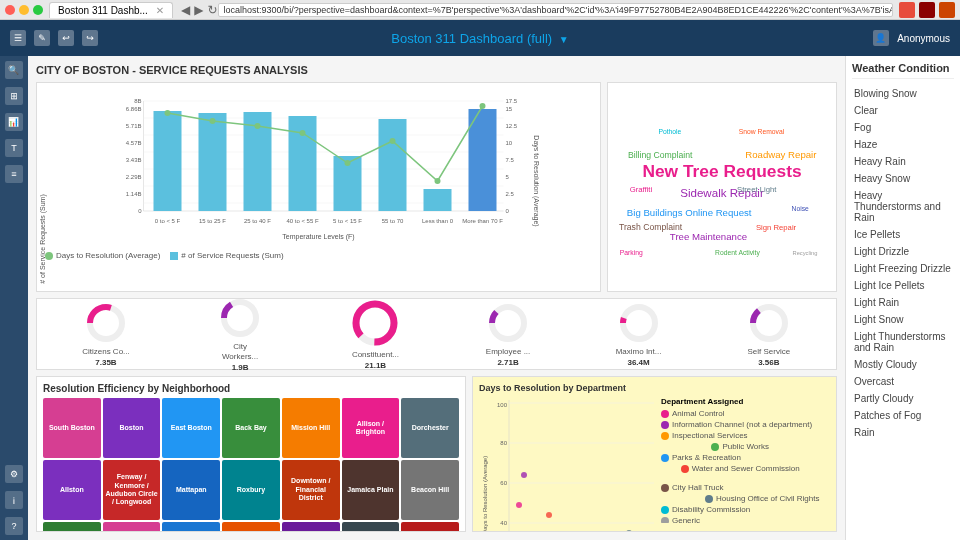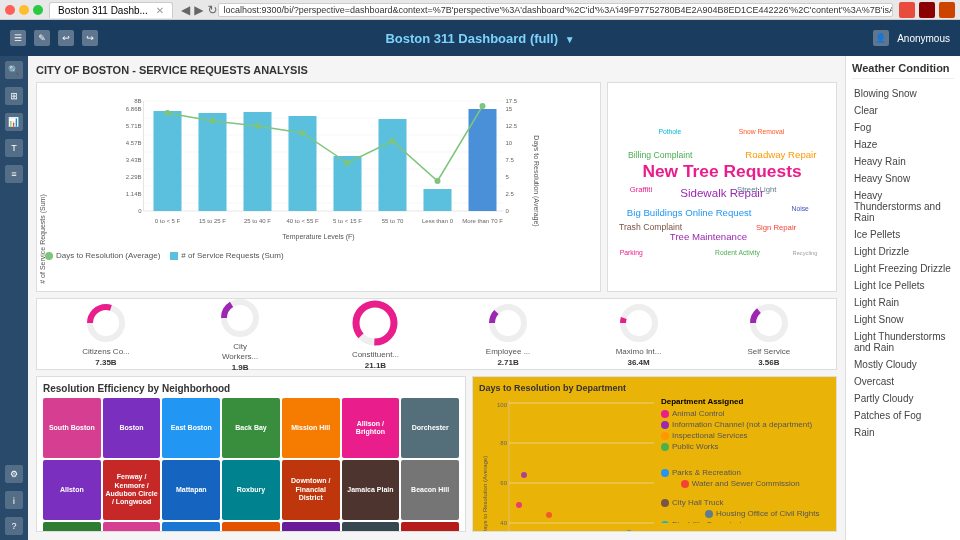--- a/index.html
+++ b/index.html
@@ -11,21 +11,21 @@
     .browser-controls { display: flex; gap: 4px; margin-right: 6px; }
     .browser-btn { width: 10px; height: 10px; border-radius: 50%; border: none; cursor: pointer; }
     .btn-red { background: #ff5f57; }
     .btn-yellow { background: #ffbd2e; }
     .btn-green { background: #28ca41; }
     .url-bar { flex: 1; background: #fff; border: 1px solid #ccc; border-radius: 2px; padding: 1px 5px; font-size: 9px; color: #333; overflow: hidden; white-space: nowrap; }
     
     
     .app-header { background: #1a3c5e; height: 36px; display: flex; align-items: center; padding: 0 10px; color: white; }
     .header-left { display: flex; align-items: center; gap: 8px; width: 200px; }
-    .header-center { flex: 1; text-align: center; font-size: 13px; font-weight: bold; color: #7dd3fc; }
+    .header-center { flex: 1; text-align: center; font-size: 13px; font-weight: normal; color: #0ea5e9; }
     .header-right { display: flex; align-items: center; gap: 8px; width: 200px; justify-content: flex-end; }
     .header-icon { width: 16px; height: 16px; background: rgba(255,255,255,0.3); border-radius: 2px; display: flex; align-items: center; justify-content: center; cursor: pointer; }
     
     
     .main-layout { display: flex; height: 484px; }
     
     
     .sidebar { width: 28px; background: #2a4a6b; display: flex; flex-direction: column; align-items: center; padding: 5px 0; gap: 8px; }
     .sidebar-icon { width: 18px; height: 18px; background: rgba(255,255,255,0.2); border-radius: 2px; display: flex; align-items: center; justify-content: center; color: white; font-size: 9px; cursor: pointer; }
     
@@ -47,21 +47,21 @@
     
     
     .donut-row { display: flex; gap: 3px; height: 72px; background: white; border: 1px solid #ddd; padding: 4px; align-items: center; justify-content: space-around; }
     .donut-item { display: flex; flex-direction: column; align-items: center; gap: 2px; }
     .donut-label { font-size: 8px; color: #555; text-align: center; max-width: 50px; line-height: 1.2; }
     .donut-value { font-size: 8px; color: #333; font-weight: bold; }
     
     
     .bottom-row { display: flex; gap: 6px; flex: 1; min-height: 0; }
     .treemap-section { width: 430px; background: white; border: 1px solid #ddd; padding: 6px; overflow: hidden; }
-    .scatter-section { flex: 1; background: #eab308; border: 1px solid #ddd; padding: 6px; overflow: hidden; }
+    .scatter-section { flex: 1; background: #fef9c3; border: 1px solid #ddd; padding: 6px; overflow: hidden; }
     
     
     .weather-panel { width: 115px; background: white; border-left: 1px solid #ddd; overflow-y: auto; padding: 6px; }
     .weather-panel-title { font-size: 11px; font-weight: bold; color: #333; margin-bottom: 6px; border-bottom: 1px solid #eee; padding-bottom: 4px; }
     .weather-item { font-size: 10px; color: #444; padding: 3px 2px; cursor: pointer; border-radius: 2px; }
     .treemap-cell { display: flex; align-items: center; justify-content: center; color: white; font-size: 8px; font-weight: bold; text-align: center; border-radius: 2px; padding: 2px; line-height: 1.2; overflow: hidden; cursor: pointer; }
     
     
     svg { overflow: visible; }
     
@@ -417,21 +417,21 @@
                   <span>Animal Control</span>
                 </div>
                 <div class="legend-item" style="margin-bottom:2px;">
                   <div class="legend-dot" style="background:#9c27b0; min-width:8px;"></div>
                   <span>Information Channel (not a department)</span>
                 </div>
                 <div class="legend-item" style="margin-bottom:2px;">
                   <div class="legend-dot" style="background:#ff9800; min-width:8px;"></div>
                   <span>Inspectional Services</span>
                 </div>
-                <div class="legend-item" style="margin-bottom:17px;">
+                <div class="legend-item" style="margin-bottom:2px;justify-content:center;">
                   <div class="legend-dot" style="background:#4caf50; min-width:8px;"></div>
                   <span>Public Works</span>
                 </div>
                 <div class="legend-item" style="margin-bottom:2px;">
                   <div class="legend-dot" style="background:#2196f3; min-width:8px;"></div>
                   <span>Parks &amp; Recreation</span>
                 </div>
                 <div class="legend-item" style="margin-bottom:10px;justify-content:center;">
                   <div class="legend-dot" style="background:#f44336; min-width:8px;"></div>
                   <span>Water and Sewer Commission</span>

